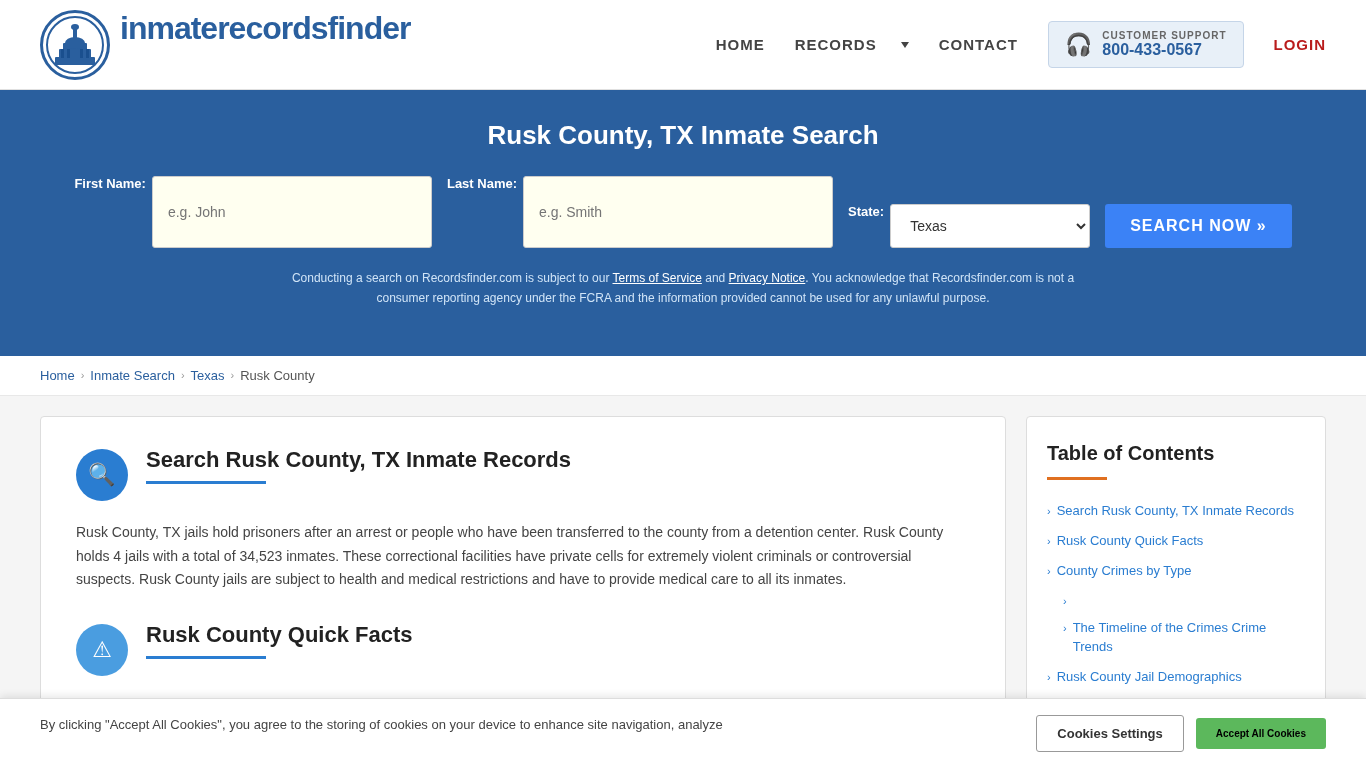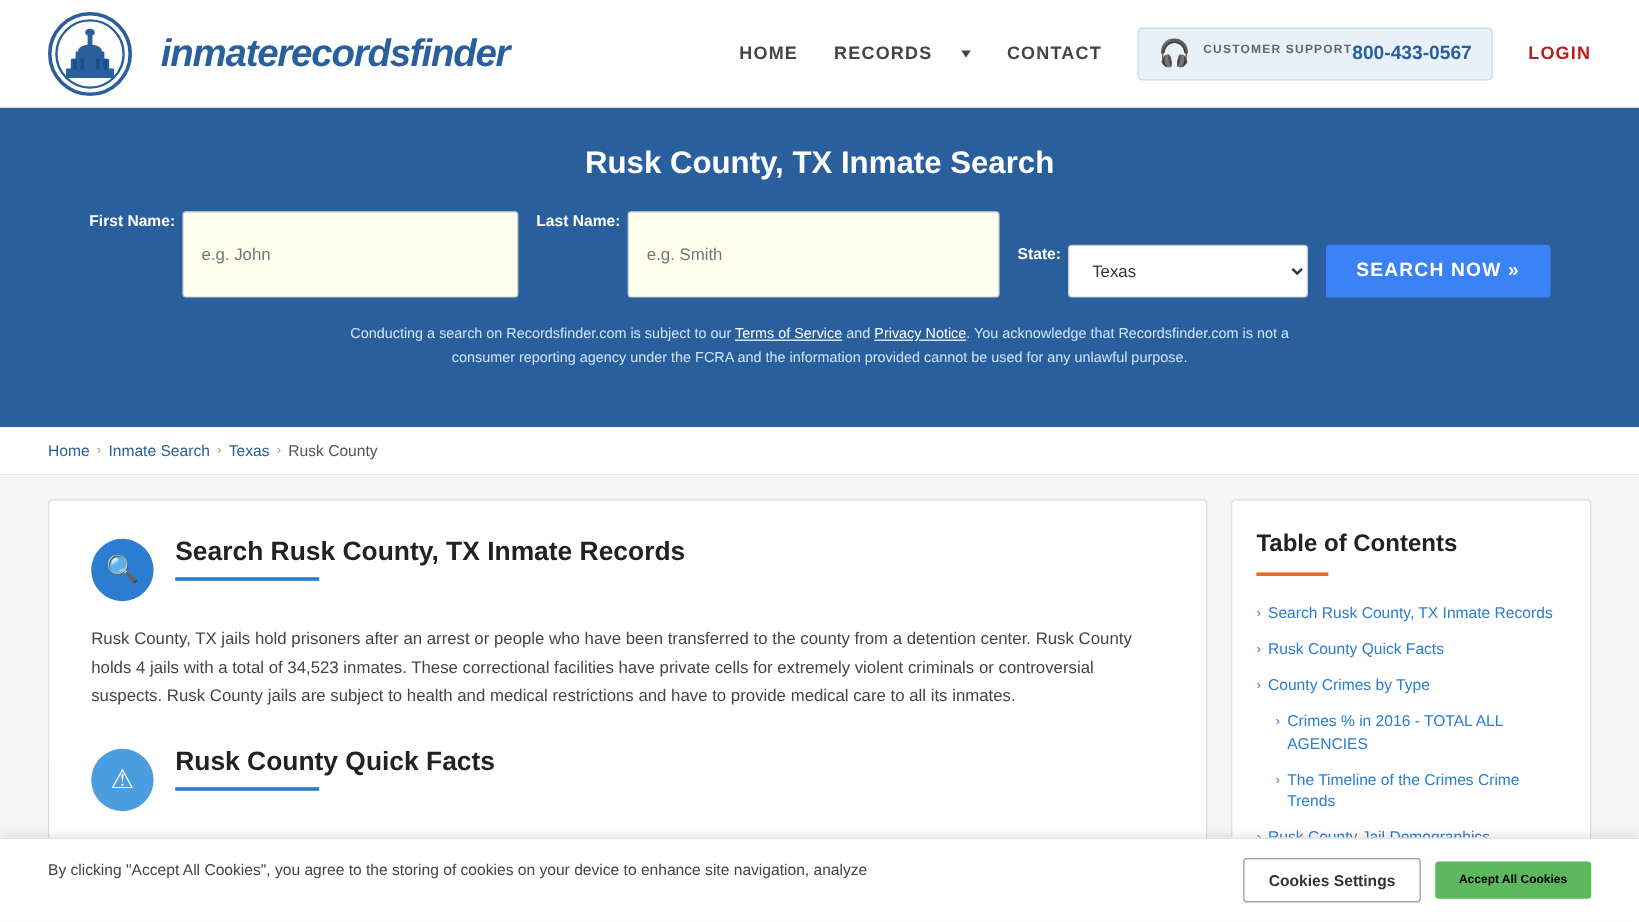--- a/index.html
+++ b/index.html
@@ -10,23 +10,22 @@
       background: #fff;
       border-bottom: 1px solid #e0e0e0;
       padding: 10px 40px;
       display: flex;
       align-items: center;
       justify-content: space-between;
       height: 90px;
     }
     .logo-area {
       display: flex;
-      align-items: center;
-      gap: 24px;
-      font-style: italic;
+      align-items: flex-start;
+      gap: 10px;
     }
     .logo-circle {
       width: 70px;
       height: 70px;
       border-radius: 50%;
       border: 3px solid #2a5f9e;
       display: flex;
       align-items: center;
       justify-content: center;
       background: #fff;
@@ -72,21 +71,21 @@
       display: flex;
       align-items: center;
       gap: 10px;
     }
     .headphone-icon {
       color: #2a5f9e;
       font-size: 22px;
     }
     .support-text {
       display: flex;
-      flex-direction: row;
+      flex-direction: column;
     }
     .support-label {
       font-size: 10px;
       color: #666;
       font-weight: 600;
       letter-spacing: 1px;
     }
     .support-number {
       font-size: 16px;
       font-weight: 700;
@@ -486,21 +485,20 @@
         <div class="toc-item">
           <span class="toc-chevron">›</span>
           <a class="toc-link">Rusk County Quick Facts</a>
         </div>
         <div class="toc-item">
           <span class="toc-chevron">›</span>
           <a class="toc-link">County Crimes by Type</a>
         </div>
         <div class="toc-item indented">
           <span class="toc-chevron">›</span>
-          <a class="toc-link">Crimes % in 2016 - TOTAL ALL AGENCIES</a>
         </div>
         <div class="toc-item indented">
           <span class="toc-chevron">›</span>
           <a class="toc-link">The Timeline of the Crimes Crime Trends</a>
         </div>
         <div class="toc-item">
           <span class="toc-chevron">›</span>
           <a class="toc-link">Rusk County Jail Demographics</a>
         </div>
       </div>

